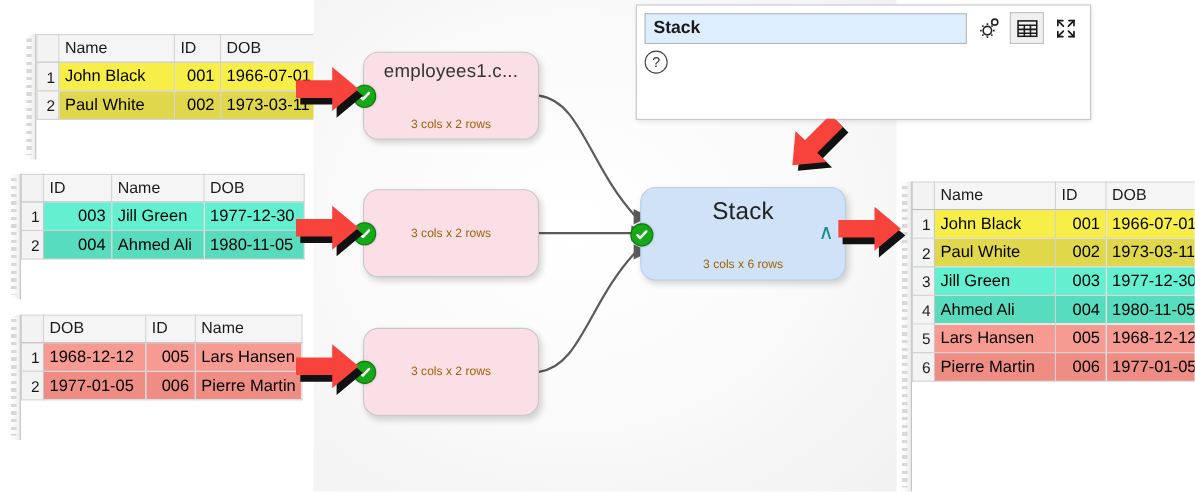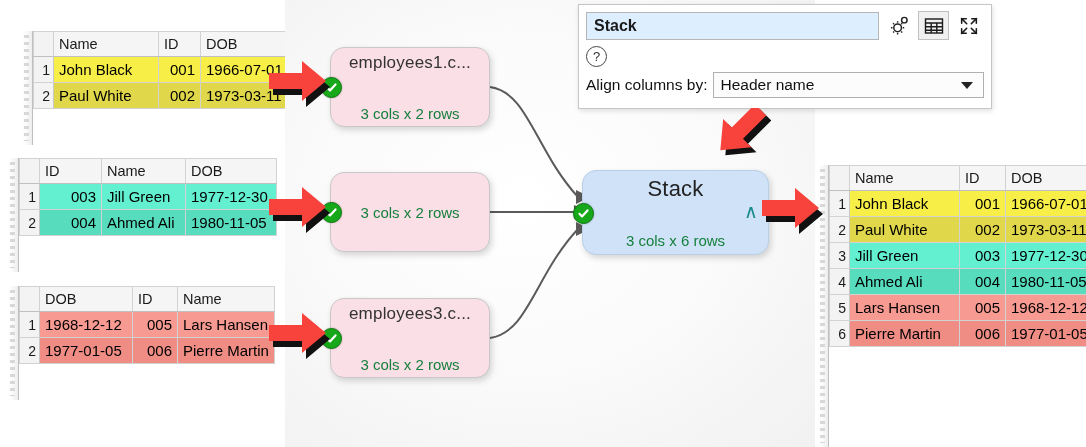--- a/index.html
+++ b/index.html
@@ -96,22 +96,22 @@
     box-shadow: 2px 3px 6px rgba(0,0,0,0.16);
     gap: 16px;
   }
   .node .ntitle {
     font-size: 17px;
     color: #333;
     letter-spacing: .2px;
     margin-bottom: 16px;
   }
   .node .nsub {
-    font-size: 15px;
-    color: #15803d;
+    font-size: 11px;
+    color: #a16207;
   }
   .node-input {
     background: #fbdfe6;
     border: 1px solid #c8c8c8;
   }
   .node-op {
     background: #cfe2f7;
     border: 1px solid #b9cfe6;
   }
   .node-op .ntitle { font-size: 22px; color:#222; margin-bottom: 14px;}
@@ -321,21 +321,20 @@
   <div class="node node-input" style="left:45px;top:172px;width:160px;height:80px;">
     <div class="nsub">3 cols x 2 rows</div>
   </div>
   <div class="tick" style="left:36px;top:202px;">
     <svg width="13" height="13" viewBox="0 0 13 13">
         <path d="M2.5 6.8 L5 9.4 L10.5 3.4" stroke="#fff" stroke-width="2.2" fill="none" stroke-linecap="round" stroke-linejoin="round"></path>
       </svg>
   </div>
 
   <div class="node node-input" style="left:45px;top:298px;width:160px;height:80px;">
-    <div class="ntitle">employees3.c...</div>
     <div class="nsub">3 cols x 2 rows</div>
   </div>
   <div class="tick" style="left:36px;top:328px;">
     <svg width="13" height="13" viewBox="0 0 13 13">
         <path d="M2.5 6.8 L5 9.4 L10.5 3.4" stroke="#fff" stroke-width="2.2" fill="none" stroke-linecap="round" stroke-linejoin="round"></path>
       </svg>
   </div>
 
   <div class="node node-op" style="left:297px;top:170px;width:187px;height:85px;">
     <div class="ntitle">Stack</div>
@@ -370,27 +369,20 @@
         <path d="M4 9 V4 H9 M15 4 H20 V9 M20 15 V20 H15 M9 20 H4 V15"></path>
         <path d="M4 4 L9.5 9.5 M20 4 L14.5 9.5 M20 20 L14.5 14.5 M4 20 L9.5 14.5"></path>
       </svg>
     </div>
   </div>
 
   <div class="row2">
     <span class="qmark">?</span>
   </div>
 
-  <div class="row3">
-    <span>Align columns by:</span>
-    <div class="combo">
-      <span class="cval">Header name</span>
-      <span class="carrow"></span>
-    </div>
-  </div>
 </div>
 
 <div class="scroll-strip" style="left:818px;top:165px;height:282px;"></div>
 <table class="grid-table" style="left:829px;top:165px;width:262px;">
   <thead>
     <tr>
       <th class="corner"></th>
       <th style="width:110px;">Name</th>
       <th style="width:46px;">ID</th>
       <th style="width:96px;">DOB</th>

